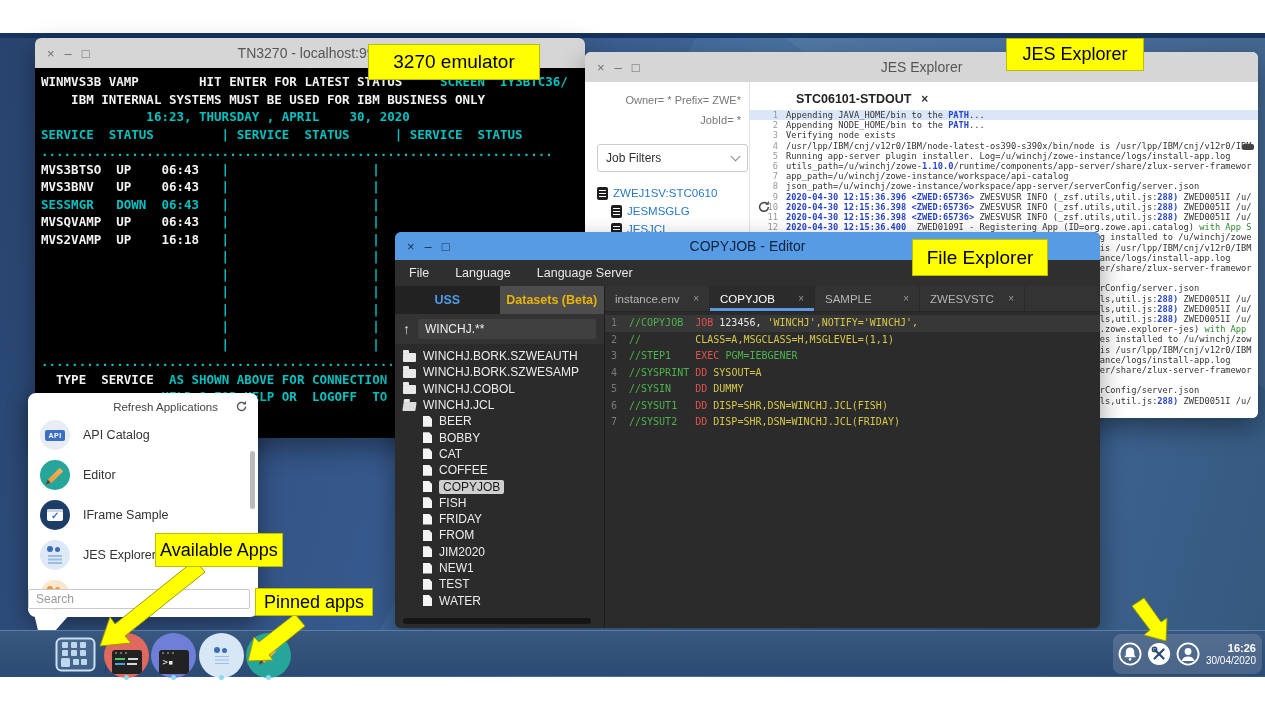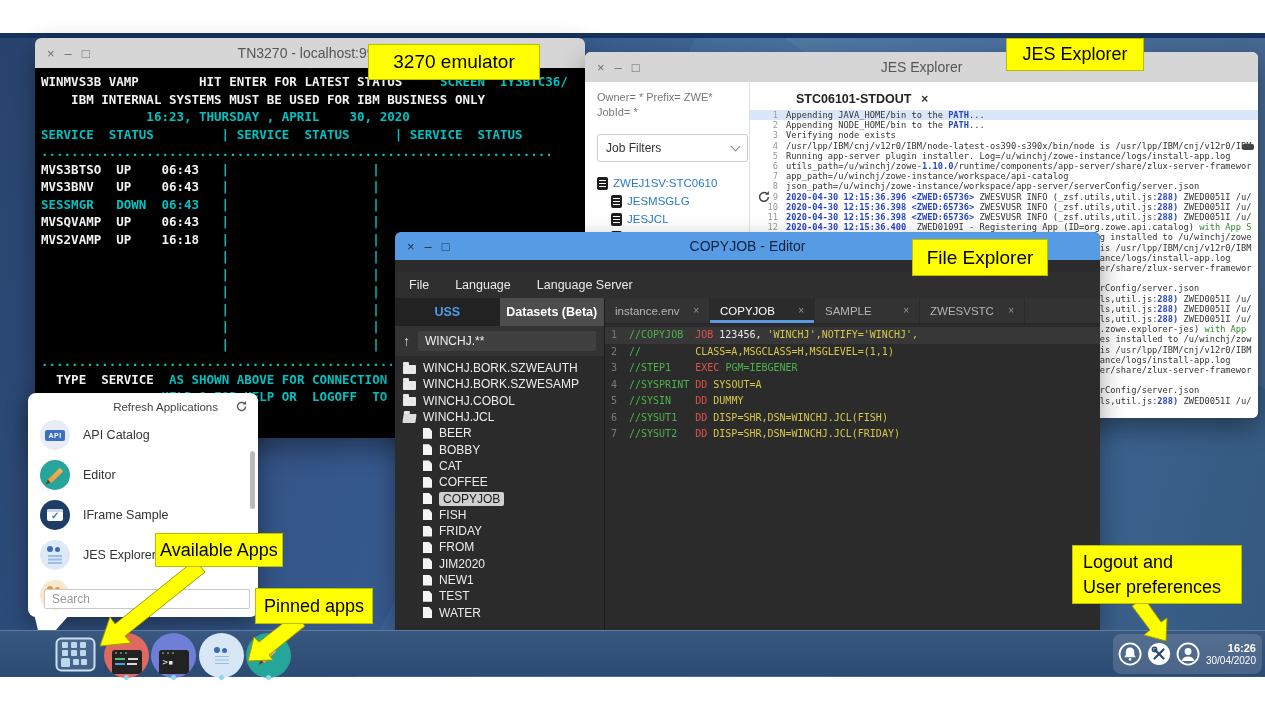--- a/index.html
+++ b/index.html
@@ -29,21 +29,21 @@
   .term-tri { position:absolute; top:-9px; left:264px; width:0; height:0;
     border-left:11px solid transparent; border-right:11px solid transparent; border-top:11px solid #0a0a0a; z-index:3;}
   .t-line { font-family:"DejaVu Sans Mono", monospace; font-size:12.5px; font-weight:bold;
     line-height:17.5px; white-space:pre; }
   .sw { color:#f2f2f2; } .sc { color:#00c2c2; }
 
   
   #jeswin { left:585px; top:52px; width:673px; height:366px; background:#fff; }
   #jeswin .body { position:relative; display:flex; height:336px; background:#fff; border-radius:0 0 6px 6px; overflow:hidden; }
   .jes-left { width:165px; border-right:1px solid #e3e3e3; padding:8px 8px 0 12px; flex:none; }
-  .jes-owner { color:#777; font-size:11px; line-height:15px; }
+  .jes-owner { color:#777; font-size:11px; line-height:20px;text-align:right; }
   .jes-filters { margin-top:14px; width:151px; border:1px solid #ccc; border-radius:3px;
     padding:6px 8px; font-size:12px; color:#333; display:flex; align-items:center; justify-content:space-between; background:#fff; }
   .chev { width:7px; height:7px; border-right:1.6px solid #888; border-bottom:1.6px solid #888;
     transform:rotate(45deg); margin-top:-3px; }
   .jes-tree { margin-top:12px; font-size:11.5px; color:#2878c8; position:relative;}
   .jes-job { display:flex; align-items:center; gap:5px; height:18px; }
   .jes-job .lbl { max-width:104px; overflow:hidden; white-space:nowrap; }
   .jes-dd { display:flex; align-items:center; gap:5px; height:18px; margin-left:14px; }
   .ic-doc { width:11px; height:13px; background:#1d1d1d; border-radius:2px; flex:none; position:relative;}
   .ic-doc::after{ content:""; position:absolute; left:2px; top:3px; width:7px; height:1.4px; background:#fff;
@@ -59,27 +59,27 @@
   .ln { width:36px; text-align:right; padding-right:8px; color:#999; flex:none; }
   .lb { color:#2845c8; font-weight:bold; } .lg { color:#2f8a2f; } .ld { color:#333; }
   .jes-scrollthumb { position:absolute; right:4px; top:62px; width:12px; height:6px; background:#444; border-radius:2px;}
 
   
   #edwin { left:395px; top:232px; width:705px; height:396px; background:#2b2b2b; }
   #edwin .titlebar { background:#569be4; height:28px; }
   #edwin .win-controls { color:#17304f; }
   #edwin .win-title { color:#10233c; font-size:14px; }
   .ed-menubar { height:26px; background:#2f2f2f; display:flex; align-items:center; gap:26px;
-    padding-left:14px; color:#e8e8e8; font-size:12.5px;margin-top:12px; }
+    padding-left:14px; color:#e8e8e8; font-size:12.5px; }
   .ed-body { display:flex; height:342px; border-radius:0 0 6px 6px; overflow:hidden; }
   .ed-left { width:210px; flex:none; background:#2b2b2b; border-right:1px solid #1d1d1d; display:flex; flex-direction:column;}
   .ed-paneltabs { display:flex; height:28px; flex:none;}
   .ed-paneltab { flex:1; display:flex; align-items:center; justify-content:center;
     font-size:12.5px; font-weight:bold; color:#4f9ce8; background:#222; }
-  .ed-paneltab.sel { background:#4d4d4d; color:#ffffff; }
+  .ed-paneltab.sel { background:#4d4d4d; color:#eab308; }
   .ed-filter { height:30px; background:#333; display:flex; align-items:center; gap:8px; padding:0 8px; flex:none;}
   .ed-filter .up { color:#ddd; font-size:14px; }
   .ed-filter .box { flex:1; background:#404040; color:#eee; font-size:12px; padding:3px 7px; border-radius:2px;}
   .ed-tree { position:relative; flex:1; padding-top:4px; overflow:hidden; }
   .tree-item { display:flex; align-items:center; gap:7px; height:16.3px; color:#ececec; font-size:12px; padding-left:8px;}
   .tree-item.child { padding-left:28px; }
   .tree-item .sel-chip { background:#cfcfcf; color:#1a1a1a; border-radius:2px; padding:0 4px; }
   .ic-folder { width:13px; height:9px; background:#e9e9e9; border-radius:1px; position:relative; flex:none; margin-top:2px;}
   .ic-folder::before { content:""; position:absolute; top:-3px; left:0; width:6px; height:3px; background:#e9e9e9; border-radius:1px 1px 0 0;}
   .ic-folder.open { transform:skewX(-8deg); background:#dcdcdc;}
@@ -101,21 +101,21 @@
   
   #appmenu { position:absolute; left:28px; top:393px; width:230px; height:224px; background:#fff;
     border-radius:8px; box-shadow:0 8px 22px rgba(0,0,0,.4); z-index:5; }
   .menu-head { display:flex; justify-content:flex-end; align-items:center; gap:17px;
     padding:7px 10px 2px 0; font-size:11.5px; color:#444; }
   .menu-item { display:flex; align-items:center; gap:13px; height:40px; padding-left:12px; }
   .menu-item .lbl { font-size:12.5px; color:#333; }
   .app-circle { width:30px; height:30px; border-radius:50%; flex:none; position:relative;
     display:flex; align-items:center; justify-content:center; }
   .menu-scroll { position:absolute; right:3px; top:58px; width:5px; height:58px; background:#bbb; border-radius:3px;}
-  .menu-search { position:absolute; left:16px; right:8px; bottom:8px; height:20px;
+  .menu-search { position:absolute; left:0; right:8px; bottom:8px; height:20px;
     border:1px solid #c9c9c9; border-radius:2px; font-size:12px; padding:0 7px; color:#333;
     font-family:"Liberation Sans",sans-serif;}
   .menu-search::placeholder { color:#999; }
 
   
   .i-api { background:#e8edf4; }
   .i-api .badge { background:#3b6fc4; color:#fff; font-size:7px; font-weight:bold;
     padding:2px 3px; border-radius:2px; letter-spacing:.5px;}
   .i-editor { background:#26a69a; }
   .pencil { width:5px; height:17px; background:linear-gradient(#f2b05a,#ef9b3d); border-radius:1px;
@@ -161,21 +161,21 @@
   .tray-time { font-size:11px; font-weight:bold; line-height:13px;}
   .tray-date { font-size:10px; line-height:12px; }
 
   
   .note { position:absolute; background:#ffff00; border:1px solid #bdbd00; color:#000;
     font-size:19px; display:flex; align-items:center; justify-content:center; z-index:10; }
   #note-emulator { left:368px; top:44px; width:172px; height:36px; }
   #note-jes { left:1006px; top:38px; width:138px; height:33px; font-size:18px;}
   #note-file { left:912px; top:239px; width:136px; height:37px; }
   #note-available { left:155px; top:533px; width:128px; height:34px; font-size:18px;}
-  #note-pinned { left:255px; top:588px; width:118px; height:36px; font-size:18px;}
+  #note-pinned { left:255px; top:588px; width:118px; height:28px; font-size:18px;}
   #note-logout { left:1072px; top:545px; width:170px; height:59px; font-size:18px;
     flex-direction:column; align-items:flex-start; justify-content:center; padding-left:10px; line-height:25px;}
   #overlay { position:absolute; left:0; top:0; width:1265px; height:712px; z-index:9; pointer-events:none; }
 </style>
 </head>
 <body>
 
 <div class="slide">
 
   <div class="desktop">
@@ -548,23 +548,19 @@
         <div class="tray-date">30/04/2020</div>
       </div>
     </div>
   </div>
 
   <div class="note" id="note-emulator">3270 emulator</div>
   <div class="note" id="note-jes">JES Explorer</div>
   <div class="note" id="note-file">File Explorer</div>
   <div class="note" id="note-available">Available Apps</div>
   <div class="note" id="note-pinned">Pinned apps</div>
-  <div class="note" id="note-logout">
-    <span>Logout and</span>
-    <span>User preferences</span>
-  </div>
 
   <svg id="overlay">
     <polygon points="195,560 115,624 110,617 100,646 131,643 125,636 205,572" fill="#ffff00" stroke="#9c9c00" stroke-width="1"></polygon>
     <polygon points="295,614 259,642 254,637 248,661 273,660 269,655 305,626" fill="#ffff00" stroke="#9c9c00" stroke-width="1"></polygon>
     <polygon points="1132,606 1150,630 1144,635 1166,641 1167,618 1161,622 1144,598" fill="#ffff00" stroke="#9c9c00" stroke-width="1"></polygon>
   </svg>
 </div>
 
 </body></html>

